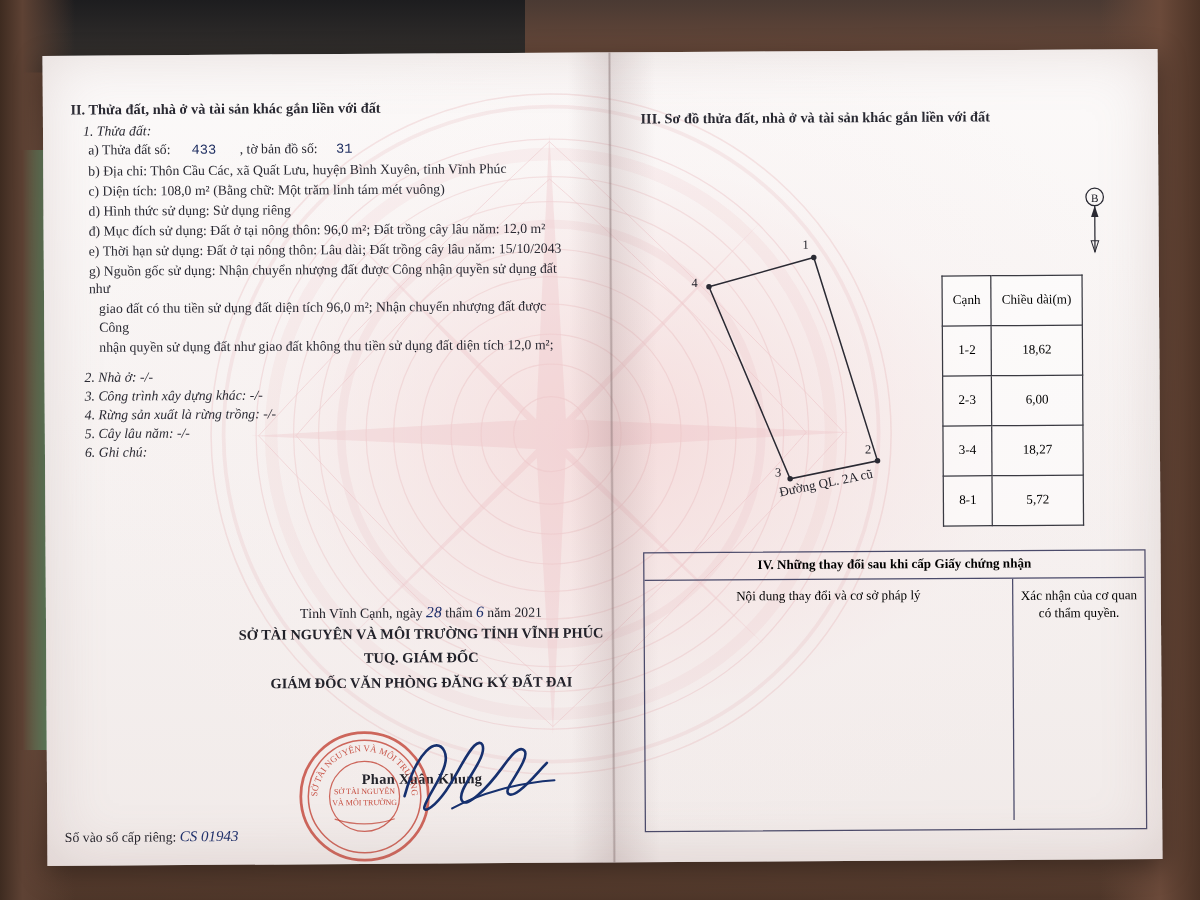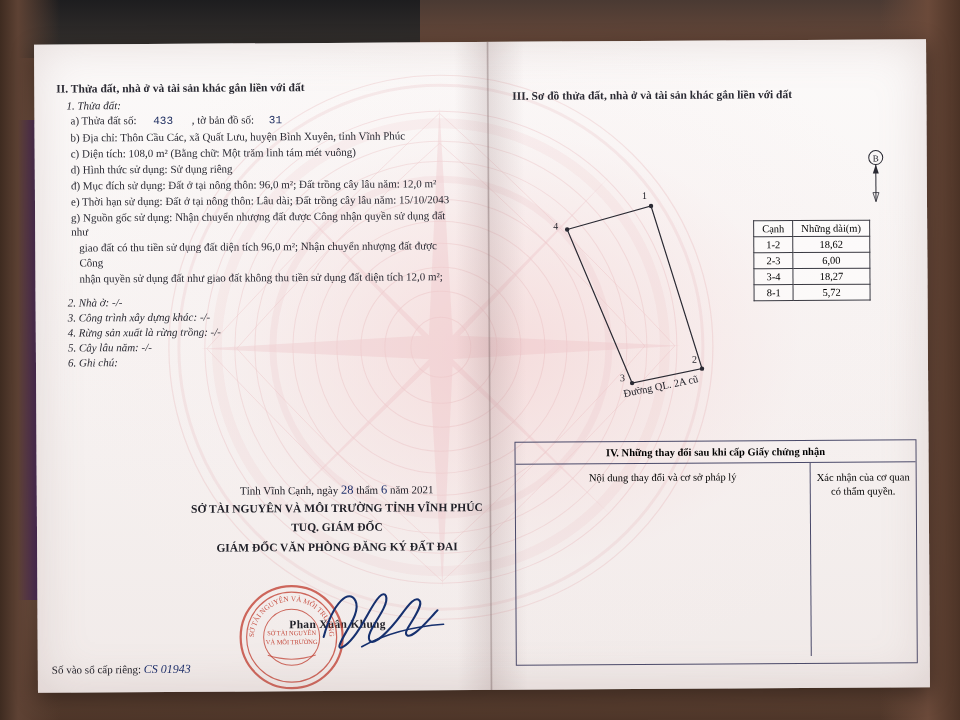--- a/index.html
+++ b/index.html
@@ -5,21 +5,21 @@
   html, body {
     margin: 0;
     padding: 0;
     background: #2b2b2b;
   }
   #screen {
     position: relative;
     width: 960px;
     height: 720px;
     overflow: hidden;
-    background: #4c1d95;
+    background: #86efac;
     font-family: "Liberation Serif", serif;
   }
   
   .desk-top {
     position: absolute;
     left: 0; top: 0; width: 960px; height: 120px;
     background: linear-gradient(180deg, #4a3a33 0%, #6b4a3a 40%, #8a6450 100%);
   }
   .desk-dark-strip {
     position: absolute;
@@ -122,20 +122,21 @@
     width: 300px;
     text-align: center;
     color: #22222a;
   }
   .sign-date {
     font-size: 11px;
   }
   .sign-date .hw {
     color:#1d2f6b;
     font-family:"Liberation Serif", serif;
+    font-style: italic;
     font-size: 12.5px;
   }
   .sign-org {
     font-weight: bold;
     font-size: 11.5px;
     line-height: 1.5;
     margin-top: 2px;
   }
   .signature-name {
     font-weight: bold;
@@ -190,21 +191,21 @@
   
   .dim-table {
     position: absolute;
     left: 718px; top: 180px;
     border-collapse: collapse;
     font-size: 10.5px;
     background: rgba(255,255,255,0.55);
   }
   .dim-table th, .dim-table td {
     border: 1px solid #3a3a42;
-    padding: 2px 8px;
+    padding: 14px 8px;
     text-align: center;
     font-weight: normal;
   }
   .dim-table th { font-size: 10.5px; }
 
   
   .sec4 {
     position: absolute;
     left: 478px; top: 400px;
     width: 400px; height: 222px;
@@ -416,21 +417,21 @@
         <line x1="13" y1="21" x2="13" y2="58" stroke="#2a2a33" stroke-width="1"></line>
         <polygon points="13,21 10,30 16,30" fill="#2a2a33"></polygon>
         <polygon points="13,58 10,49 16,49" fill="none" stroke="#2a2a33" stroke-width="0.8"></polygon>
       </svg>
     </div>
 
     <table class="dim-table">
       <thead>
         <tr>
           <th>Cạnh</th>
-          <th>Những dài(m)</th>
+          <th>Chiều dài(m)</th>
         </tr>
       </thead>
       <tbody>
         <tr>
           <td>1-2</td>
           <td>18,62</td>
         </tr>
         <tr>
           <td>2-3</td>
           <td>6,00</td>

